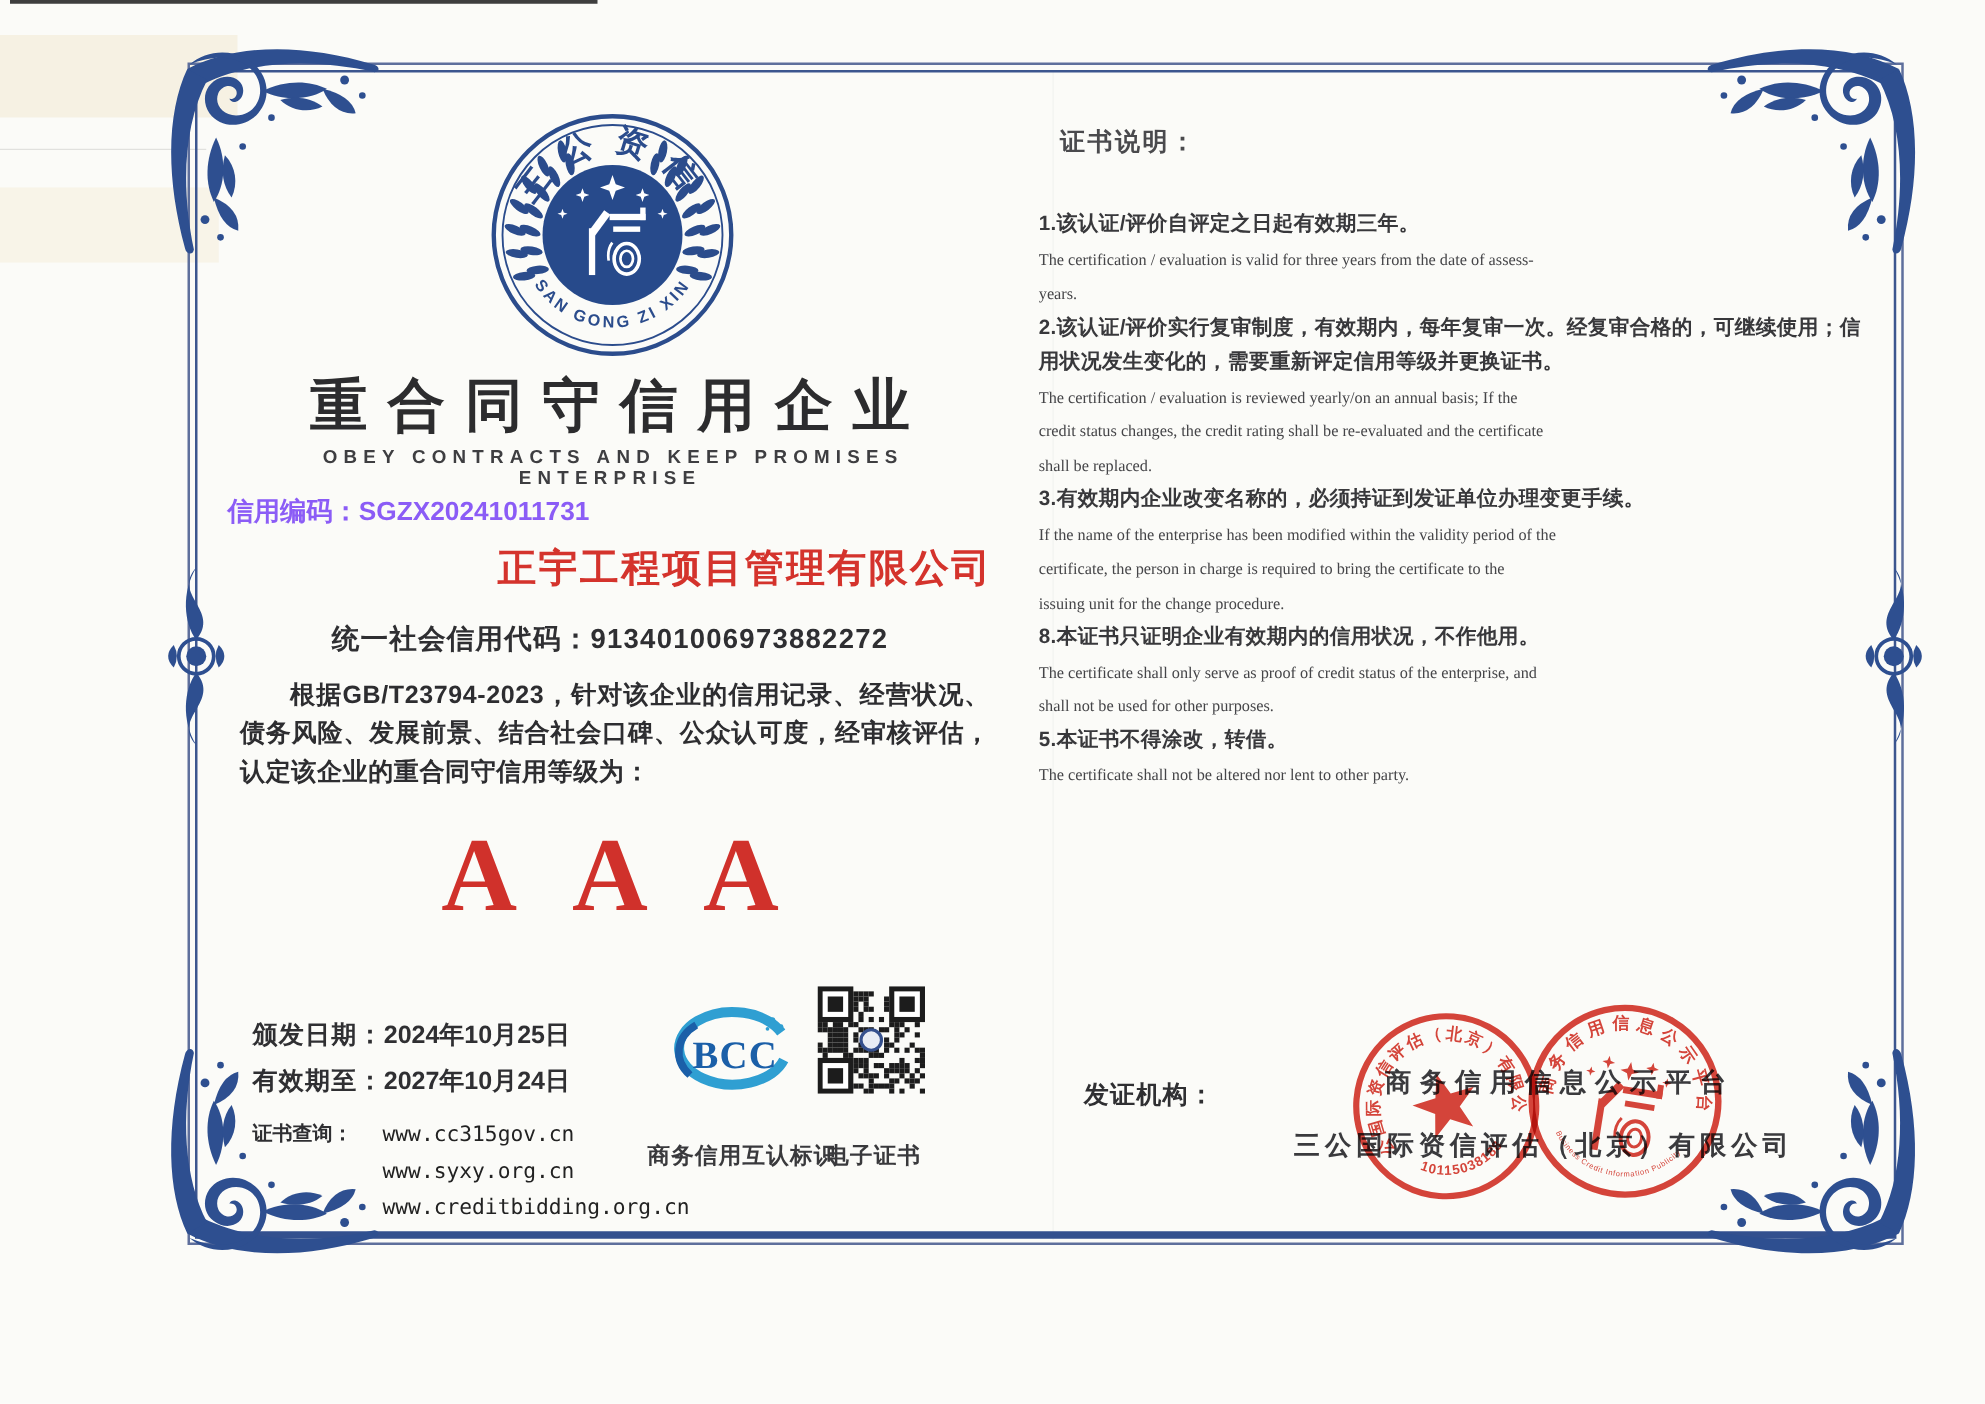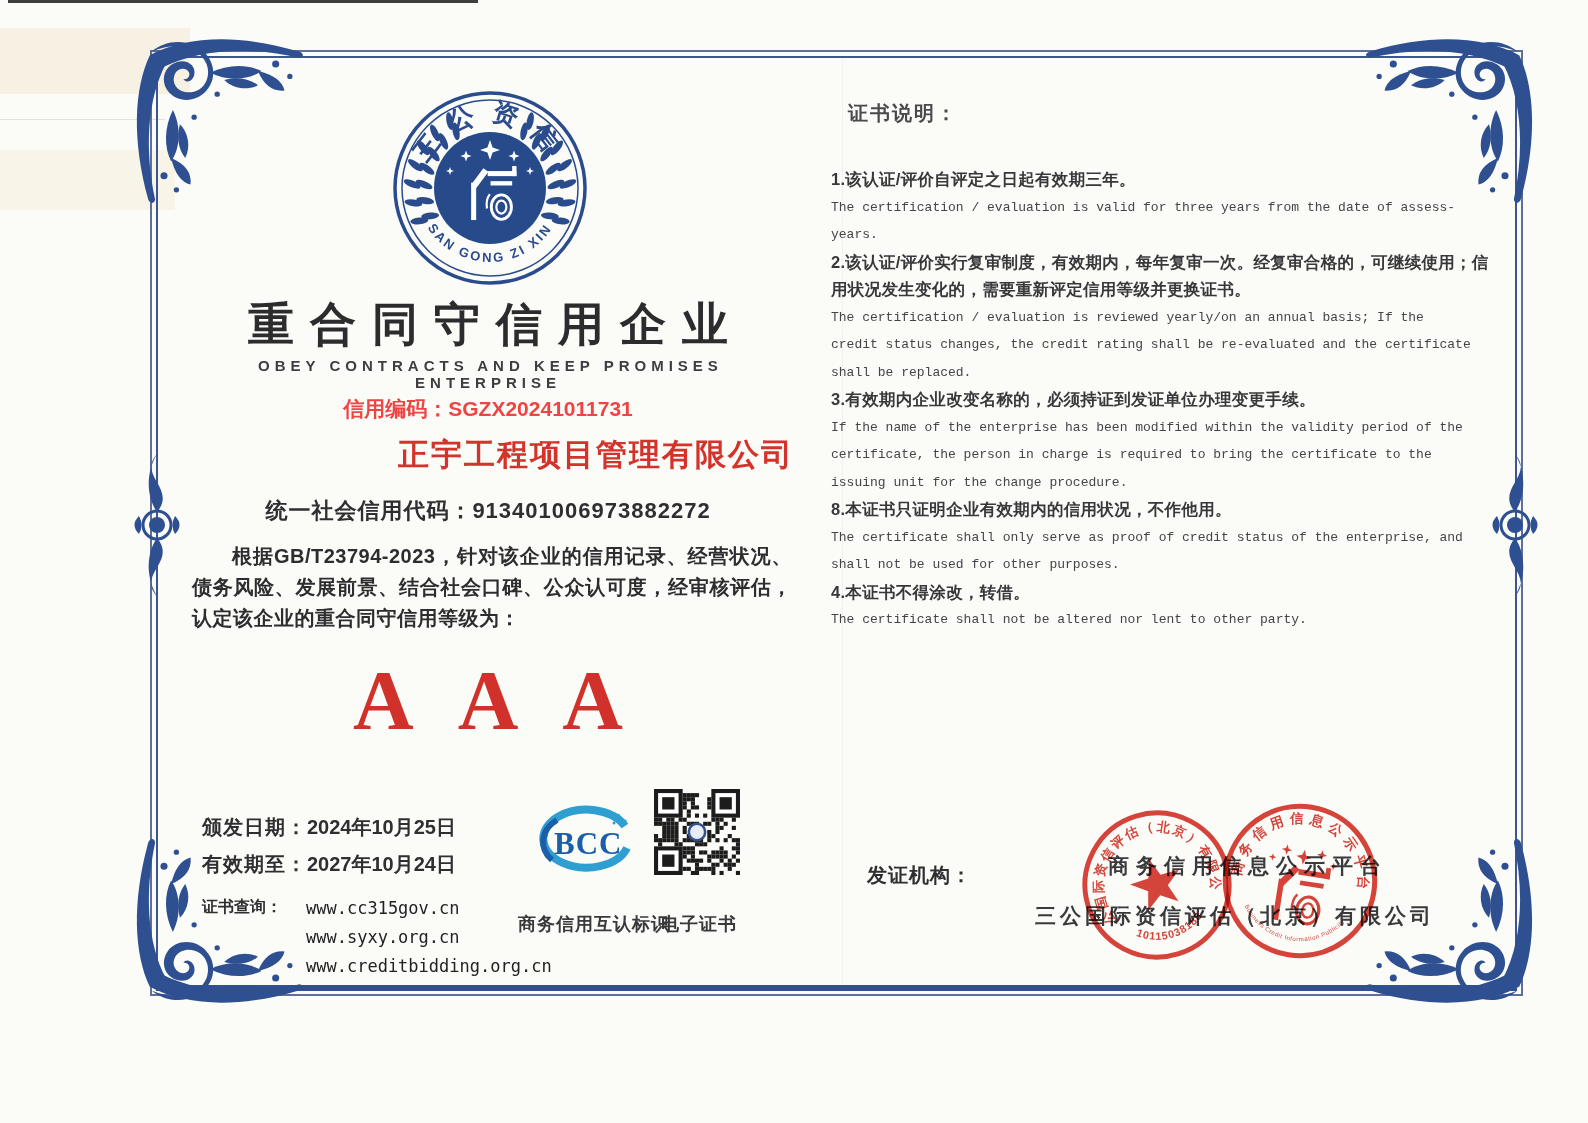--- a/index.html
+++ b/index.html
@@ -23,21 +23,21 @@
   .corner.bl{left:125px;top:822px;transform:scaleY(-1);}
   .corner.br{left:1349px;top:822px;transform:scale(-1,-1);}
   .midorn{width:56px;height:150px;color:#2e4f90;}
   .midorn.left{left:129px;top:450px;}
   .midorn.right{left:1487px;top:450px;transform:scaleX(-1);}
   .logo-wrap{left:385px;top:83px;width:210px;height:210px;}
   .cert-title{left:182px;top:294px;width:612px;text-align:center;font-size:46px;font-weight:700;
               color:#2c2c2e;letter-spacing:16px;text-indent:16px;font-family:"Liberation Serif","DejaVu Serif",serif;}
   .cert-subtitle{left:182px;top:357px;width:612px;text-align:center;font-size:15px;font-weight:700;
                  color:#3e3e41;letter-spacing:5px;text-indent:5px;}
-  .credit-code{left:182px;top:395px;width:612px;text-align:center;font-size:21px;font-weight:700;color:#ef4444;}
+  .credit-code{left:182px;top:395px;width:612px;font-size:21px;font-weight:700;color:#8b5cf6;}
   .company-name{left:182px;top:434px;width:612px;text-align:right;font-size:31px;font-weight:700;
                 color:#d4332c;letter-spacing:2px;}
   .uscc{left:182px;top:496px;width:612px;text-align:center;font-size:22px;font-weight:700;
         color:#2f2f32;letter-spacing:1px;}
   .statement{left:192px;top:541px;width:600px;font-size:20px;line-height:31px;font-weight:600;
              color:#2d2d30;text-align:justify;text-indent:2em;letter-spacing:.5px;}
   .rating{left:182px;top:652px;width:612px;text-align:center;font-size:84px;font-weight:700;
           color:#d0312b;letter-spacing:44px;text-indent:44px;
           font-family:"Liberation Serif","DejaVu Serif",serif;}
   .date-row{font-size:20px;font-weight:700;color:#2f2f32;}
@@ -52,21 +52,21 @@
   .qr-wrap{left:654px;top:789px;width:86px;height:86px;}
   .mark-label{top:912px;font-size:18px;font-weight:600;color:#39393c;letter-spacing:1px;}
   .mark-label.mutual{left:518px;}
   .mark-label.ecert{left:661px;}
   
   .instr-head{left:848px;top:100px;font-size:20px;font-weight:600;color:#4a4a4d;letter-spacing:2px;}
   .instr-lines{left:831px;top:166px;width:672px;}
   .instr-lines p{margin:0;height:27.5px;line-height:27.5px;white-space:nowrap;}
   .instr-lines p.zh{font-size:16.5px;font-weight:600;color:#38383b;letter-spacing:.3px;}
   .instr-lines p.en{font-size:13px;color:#454548;
-                    font-family:Liberation Mono, monospace;}
+                    font-family:Liberation Serif, serif;}
   .issuer-label{left:855px;top:862px;font-size:20px;font-weight:700;color:#2f2f32;letter-spacing:1px;margin-left:12px;}
   .issuer-line1{left:1028px;top:852px;width:440px;text-align:center;font-size:21px;font-weight:600;
                 color:#3a3a3d;letter-spacing:7px;}
   .issuer-line2{left:1000px;top:902px;width:470px;text-align:center;font-size:21px;font-weight:600;
                 color:#3a3a3d;letter-spacing:4px;}
   .stamp{mix-blend-mode:multiply;opacity:.93;}
   .stamp-left{left:1076px;top:804px;width:162px;height:162px;transform:rotate(-17deg);}
   .stamp-right{left:1216px;top:797px;width:168px;height:168px;transform:rotate(9deg);}
   svg{display:block;}
 </style>
@@ -390,21 +390,21 @@
       <p class="en">The certification / evaluation is reviewed yearly/on an annual basis; If the</p>
       <p class="en">credit status changes, the credit rating shall be re-evaluated and the certificate</p>
       <p class="en">shall be replaced.</p>
       <p class="zh">3.有效期内企业改变名称的，必须持证到发证单位办理变更手续。</p>
       <p class="en">If the name of the enterprise has been modified within the validity period of the</p>
       <p class="en">certificate, the person in charge is required to bring the certificate to the</p>
       <p class="en">issuing unit for the change procedure.</p>
       <p class="zh">8.本证书只证明企业有效期内的信用状况，不作他用。</p>
       <p class="en">The certificate shall only serve as proof of credit status of the enterprise, and</p>
       <p class="en">shall not be used for other purposes.</p>
-      <p class="zh">4.本证书不得涂改，转借。</p>
+      <p class="zh">5.本证书不得涂改，转借。</p>
       <p class="en">The certificate shall not be altered nor lent to other party.</p>
     </div>
 
   <div class="abs issuer-label">发证机构：</div>
   <div class="abs issuer-line1">商务信用信息公示平台</div>
   <div class="abs issuer-line2">三公国际资信评估（北京）有限公司</div>
 
   <div class="abs stamp stamp-left">
     <svg viewBox="-90 -90 180 180" width="162" height="162">
       <circle cx="0" cy="0" r="80" fill="none" stroke="#d5372c" stroke-width="5.5"></circle>

